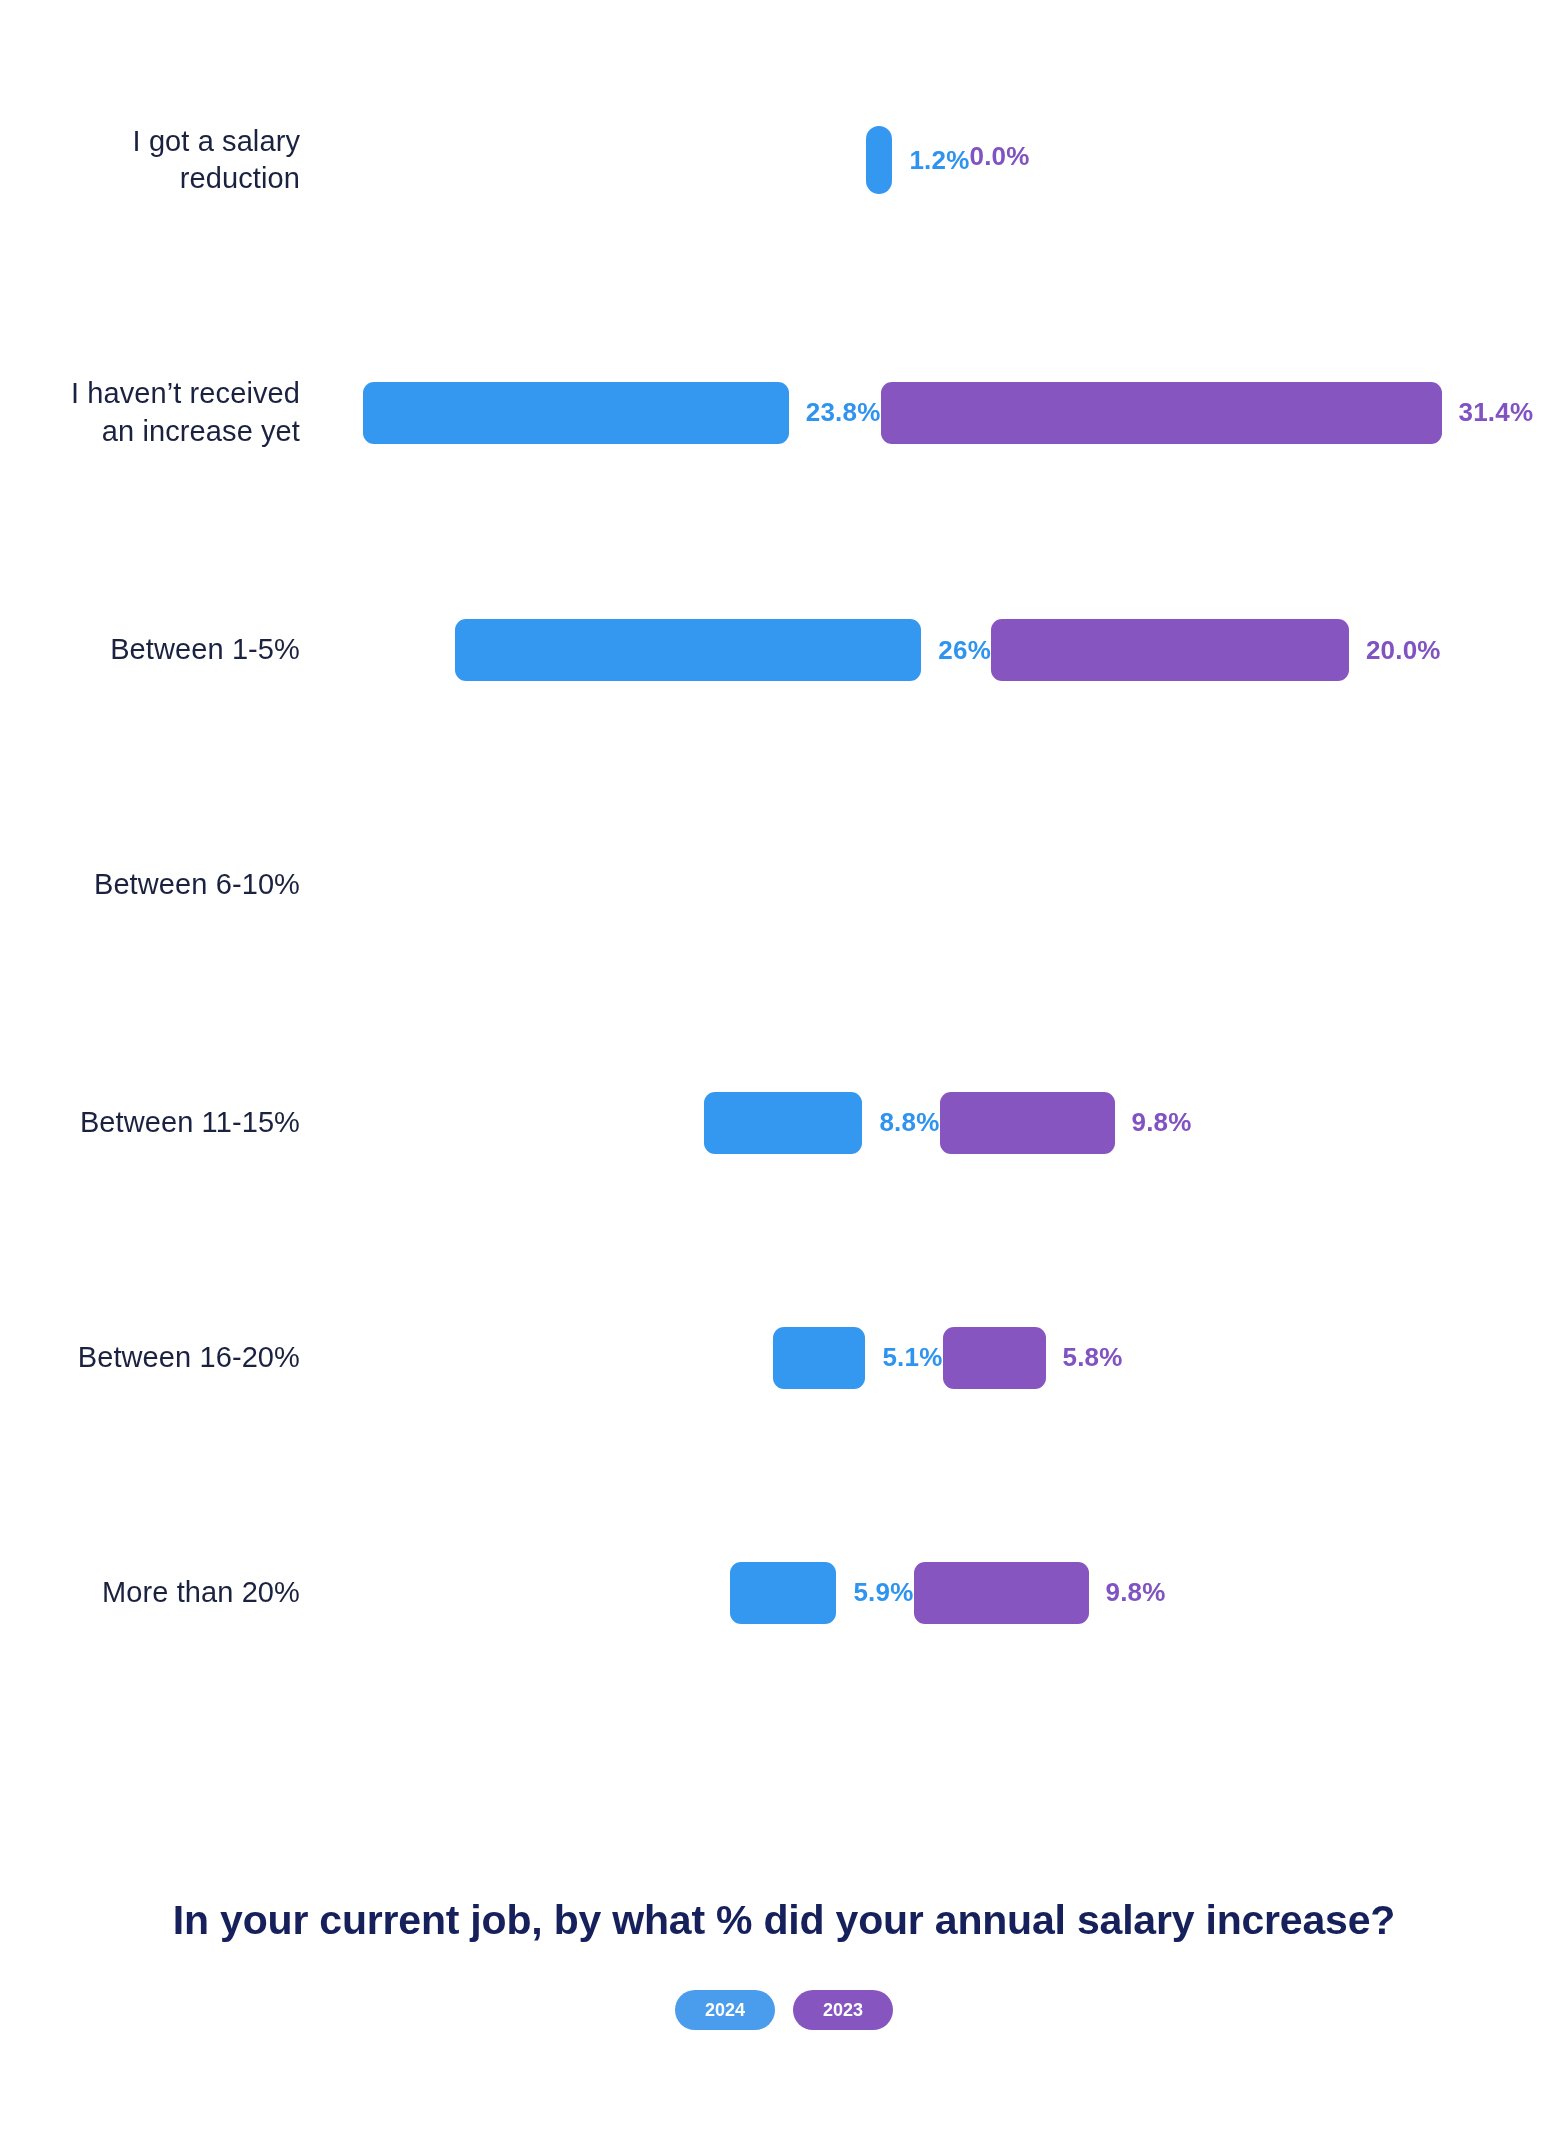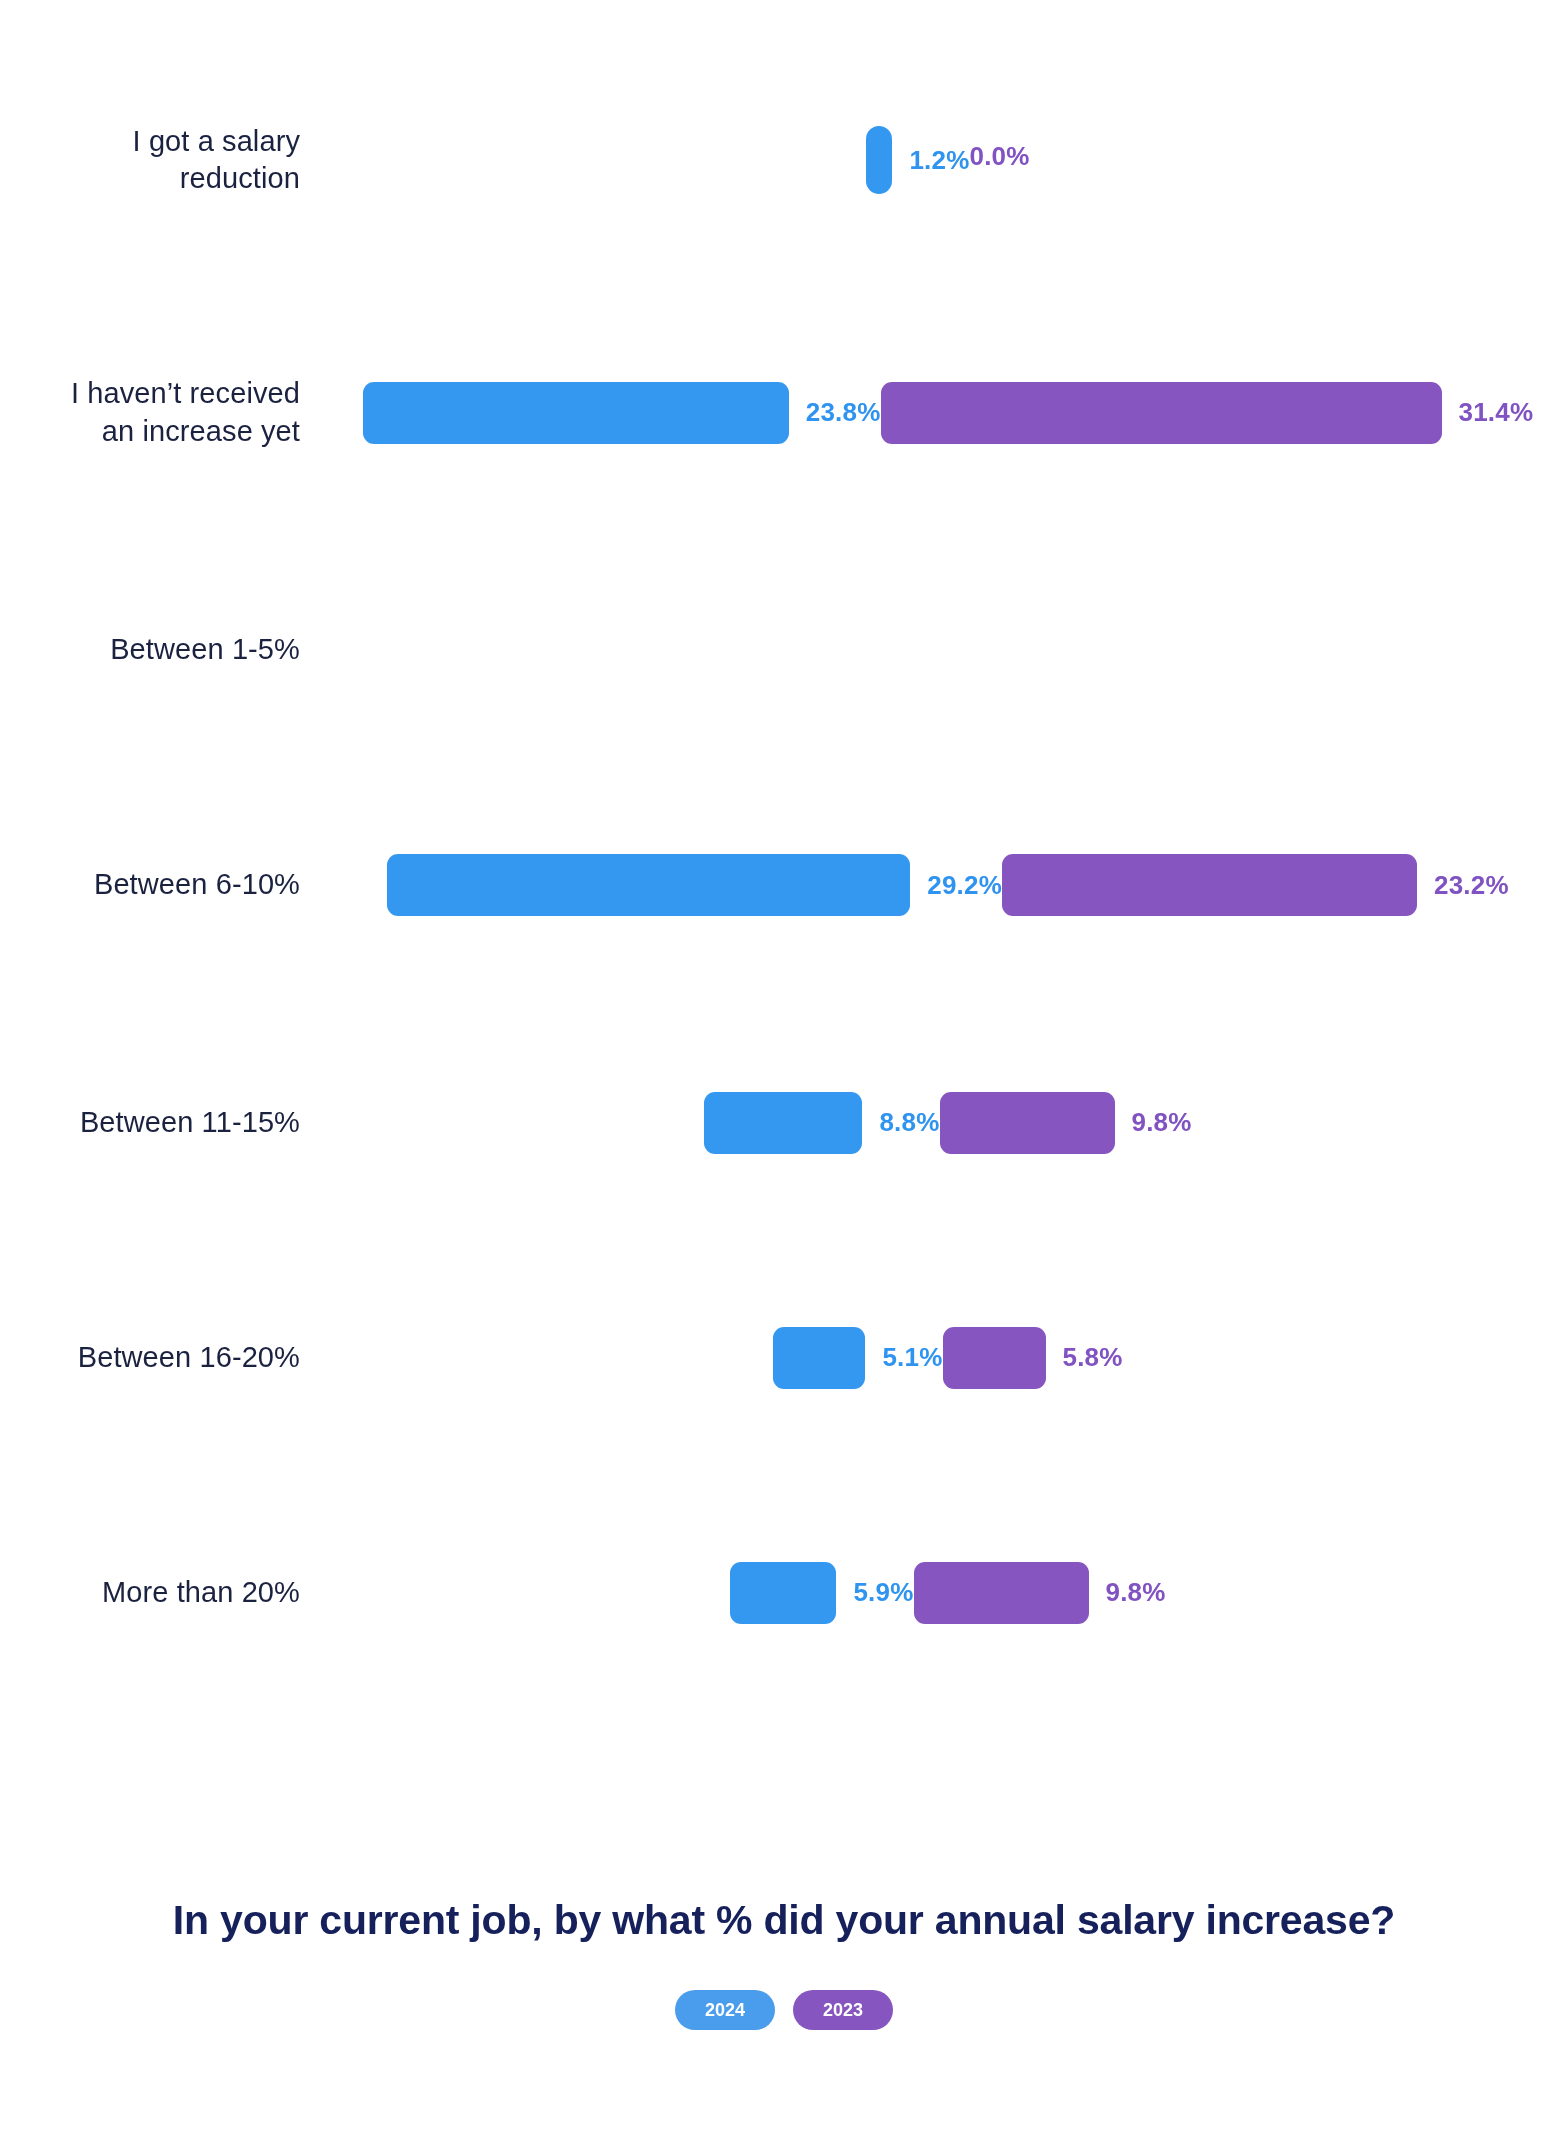--- a/index.html
+++ b/index.html
@@ -151,36 +151,36 @@
         <div class="bar purple" style="width:561px;"></div>
         <div class="bar-value purple">31.4%</div>
       </div>
     </div>
   </div>
 
   <div class="group" style="height:230px;">
     <div class="cat-label">
       <div>Between 1-5%</div>
     </div>
+    <div class="bars">
+      <div class="bar-row">
+        <div class="bar blue" style="width:466px;"></div>
+        <div class="bar-value blue">26%</div>
+      </div>
+      <div class="row-gap"></div>
+      <div class="bar-row">
+        <div class="bar purple" style="width:358px;"></div>
+        <div class="bar-value purple">20.0%</div>
+      </div>
+    </div>
   </div>
 
   <div class="group" style="height:240px;">
     <div class="cat-label">
       <div>Between 6-10%</div>
-    </div>
-    <div class="bars">
-      <div class="bar-row">
-        <div class="bar blue" style="width:523px;"></div>
-        <div class="bar-value blue">29.2%</div>
-      </div>
-      <div class="row-gap"></div>
-      <div class="bar-row">
-        <div class="bar purple" style="width:415px;"></div>
-        <div class="bar-value purple">23.2%</div>
-      </div>
     </div>
   </div>
 
   <div class="group" style="height:235px;">
     <div class="cat-label">
       <div>Between 11-15%</div>
     </div>
     <div class="bars">
       <div class="bar-row">
         <div class="bar blue" style="width:158px;"></div>

